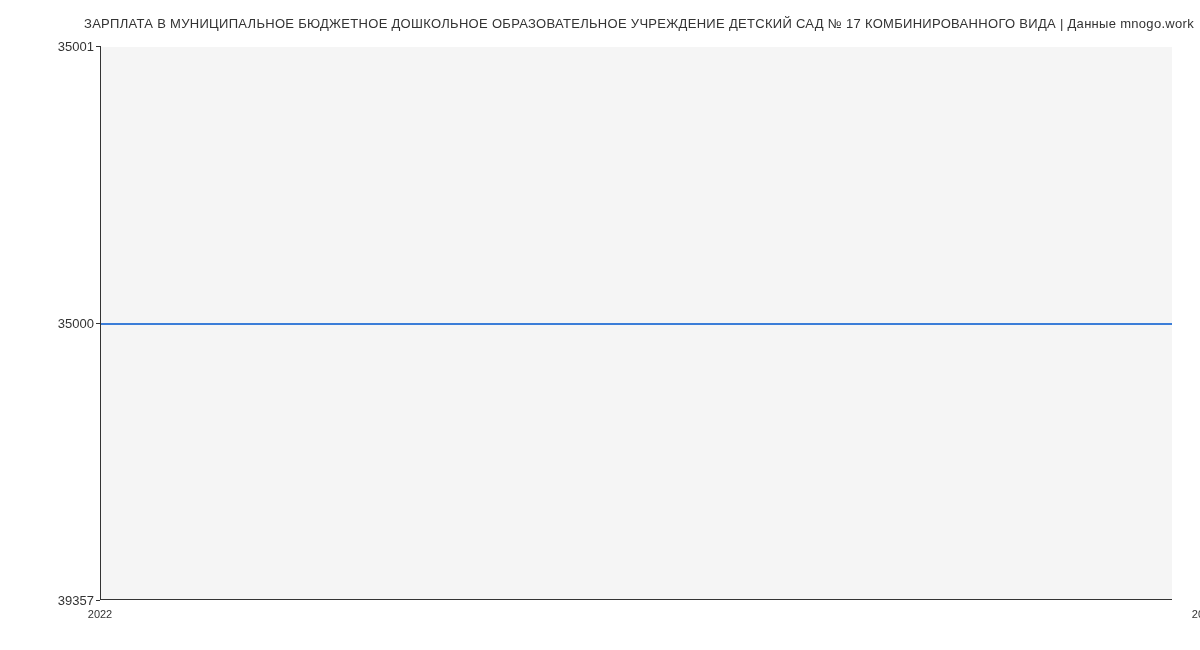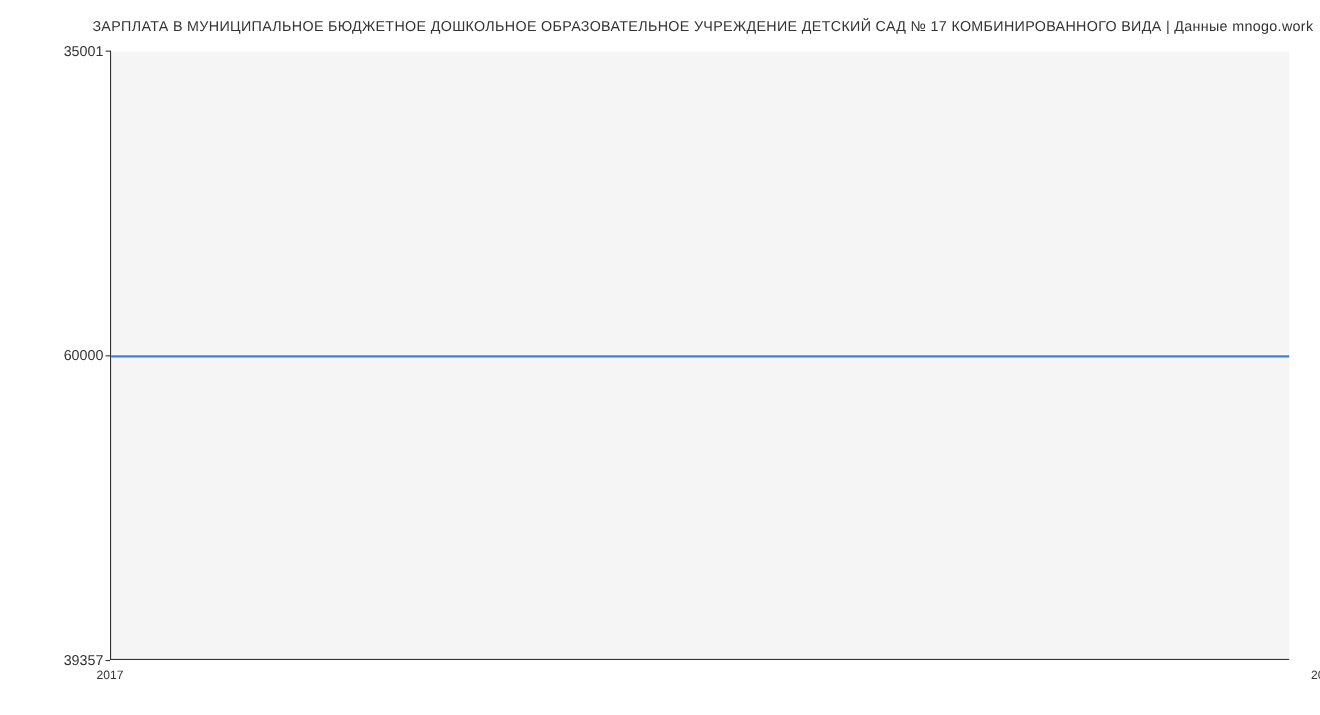--- a/index.html
+++ b/index.html
@@ -89,19 +89,19 @@
     <div class="gridline" style="top:0%;"></div>
     <div class="gridline" style="top:50%;"></div>
     <div class="data-line" style="top:50%;"></div>
   </div>
 
   <div class="y-tick-mark" style="top:46px;"></div>
   <div class="y-tick-mark" style="top:323px;"></div>
   <div class="y-tick-mark" style="top:600px;"></div>
 
   <div class="y-tick-label" style="top:46px;">35001</div>
-  <div class="y-tick-label" style="top:323px;">60000</div>
+  <div class="y-tick-label" style="top:323px;">35000</div>
   <div class="y-tick-label" style="top:600px;">39357</div>
 
-  <div class="x-tick-label" style="left:100px;">2017</div>
+  <div class="x-tick-label" style="left:100px;">2022</div>
   <div class="x-tick-label" style="left:1172px;margin-left:32px;">2023</div>
 
 </div>
 
 </body></html>

